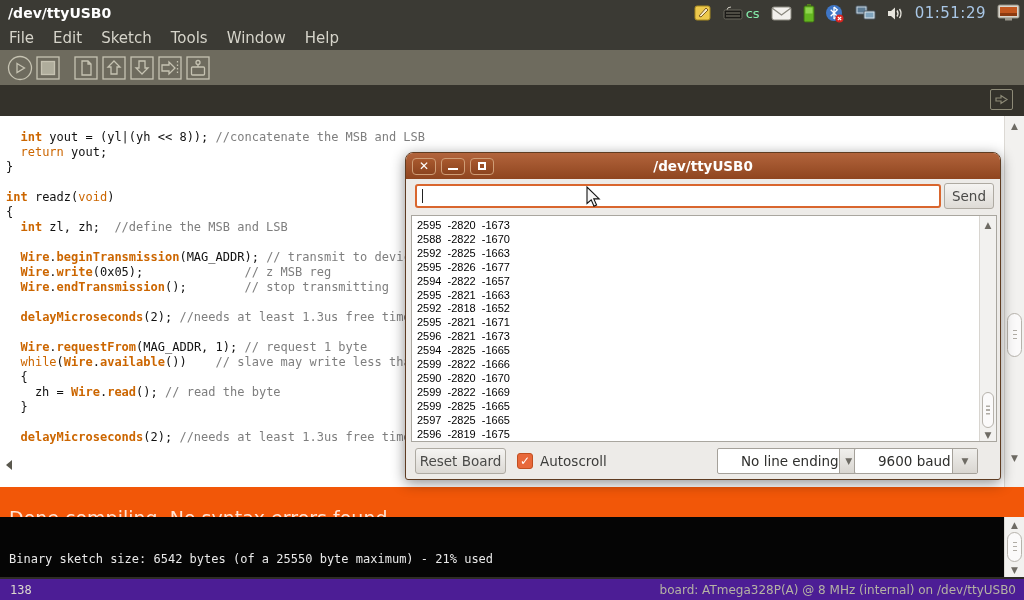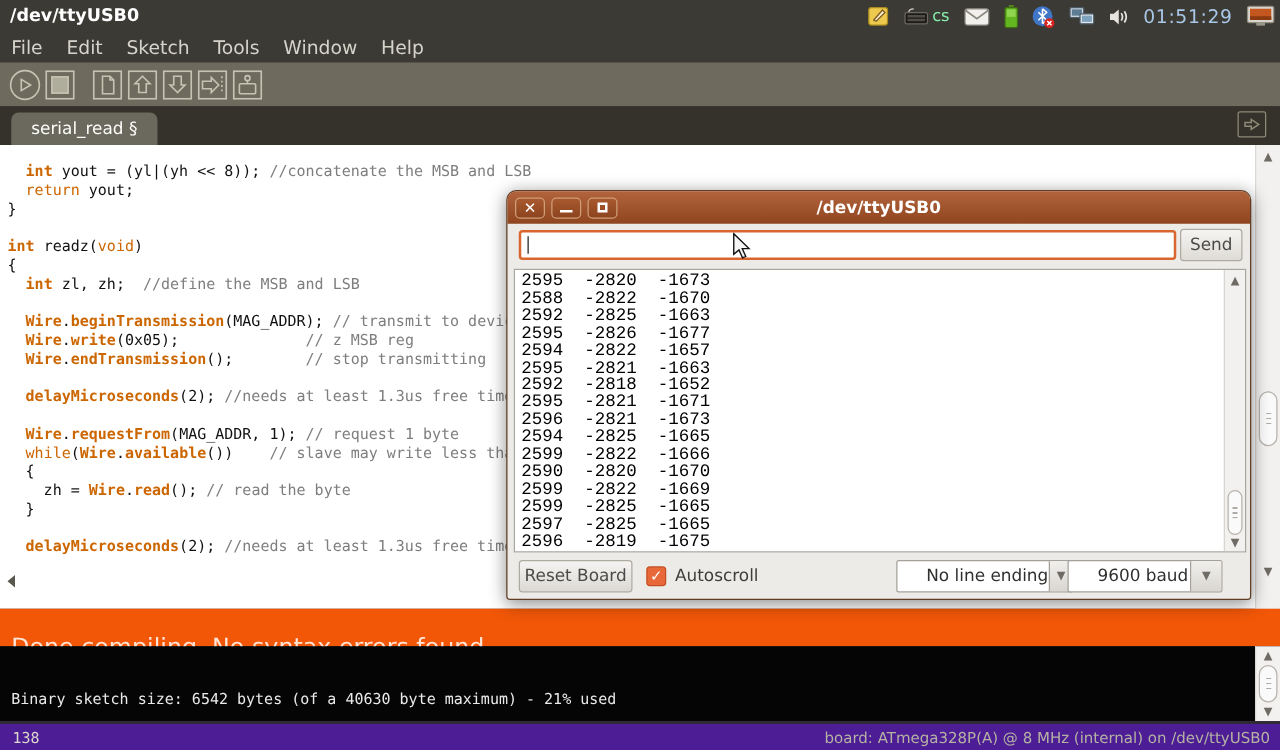--- a/index.html
+++ b/index.html
@@ -65,21 +65,21 @@
   .smbtn:first-child { margin-left:6px; }
   #sm-close { font-size:12px; font-weight:bold; line-height:1; }
   #sm-min i { display:block; width:10px; height:2px; background:#fff; margin-top:6px; }
   #sm-max i { display:block; width:8px; height:8px; border:2px solid #fff; }
 
   #sm-input { position:absolute; left:9px; top:31px; width:526px; height:24px; background:#fff; border:2px solid #d9662e; border-radius:3px; }
   #sm-caret { position:absolute; left:5px; top:3px; width:1px; height:14px; background:#222; }
   #sm-send { position:absolute; left:538px; top:30px; width:50px; height:26px; background:linear-gradient(#f5f4f2,#dedbd6); border:1px solid #aeaaa2; border-radius:3px; color:#4a4a48; font-size:13.5px; display:flex; align-items:center; justify-content:center; }
 
   #sm-output { position:absolute; left:5px; top:62px; width:586px; height:227px; background:#ffffff; border:1px solid #a9a69f; overflow:hidden; }
-  #serial-lines { padding:3px 0 0 5px; font-family:Liberation Mono, monospace; font-size:14px; line-height:13.9px; color:#000; white-space:pre; }
+  #serial-lines { padding:3px 0 0 5px; font-family:Liberation Sans, sans-serif; font-size:11px; line-height:13.9px; color:#000; white-space:pre; }
   #sm-vscroll { position:absolute; right:0; top:0; width:17px; height:100%; background:#f2f1ef; border-left:1px solid #d8d5d0; }
   #sm-vscroll .arr { position:absolute; left:0; width:100%; text-align:center; color:#6e6b64; font-size:9px; line-height:10px; }
   #sm-vscroll .thumb { position:absolute; left:2px; right:2px; top:176px; height:36px; background:#fbfafa; border:1px solid #b7b3ac; border-radius:7px; }
   #sm-vscroll .thumb i { position:absolute; left:50%; top:50%; width:4px; height:9px; transform:translate(-50%,-50%); background:repeating-linear-gradient(#b0aca5 0 1.5px, transparent 1.5px 4px); }
 
   #sm-controls { position:absolute; left:0; top:292px; width:100%; height:35px; }
   #sm-reset { position:absolute; left:9px; top:3px; width:91px; height:26px; background:linear-gradient(#f5f4f2,#dcd9d4); border:1px solid #aeaaa2; border-radius:3px; color:#4a4a48; font-size:13.5px; display:flex; align-items:center; justify-content:center; }
   #sm-autoscroll-box { position:absolute; left:111px; top:8px; width:16px; height:16px; background:#e8683a; border:1px solid #c14f20; border-radius:3px; color:#fff; font-size:12px; font-weight:bold; line-height:14px; text-align:center; }
   #sm-autoscroll-label { position:absolute; left:134px; top:8px; font-size:13.5px; color:#3d3d3b; }
   .combo { position:absolute; top:3px; height:26px; background:#ffffff; border:1px solid #a5a19a; border-radius:2px; display:flex; align-items:center; }
@@ -210,21 +210,20 @@
     <svg width="26" height="26" fill="none" stroke="#c6c3b2" stroke-width="1.3">
         <rect x="2" y="2" width="22" height="22"></rect>
         <circle cx="13" cy="7.5" r="2"></circle>
         <path d="M13 9.5 V12"></path>
         <rect x="6.5" y="12" width="13" height="8" rx="1"></rect>
       </svg>
   </span>
 </div>
 
 <div id="tabbar">
-  <div id="tab-active">serial_read §</div>
   <div id="tab-menu-btn">
     <svg width="15" height="13" fill="none" stroke="#8d8a77" stroke-width="1.2">
         <path d="M2 5 H7 V2.5 L13 6.5 L7 10.5 V8 H2 Z"></path>
       </svg>
   </div>
 </div>
 
 <div id="editor">
   <div id="code-lines"><div class="code-line"><span class="seg-p">  </span><span class="seg-kb">int</span><span class="seg-p"> yout = (yl|(yh &lt;&lt; 8)); </span><span class="seg-cm">//concatenate the MSB and LSB</span></div><div class="code-line"><span class="seg-p">  </span><span class="seg-kw">return</span><span class="seg-p"> yout;</span></div><div class="code-line"><span class="seg-p">}</span></div><div class="code-line">&nbsp;</div><div class="code-line"><span class="seg-kb">int</span><span class="seg-p"> readz(</span><span class="seg-kw">void</span><span class="seg-p">)</span></div><div class="code-line"><span class="seg-p">{</span></div><div class="code-line"><span class="seg-p">  </span><span class="seg-kb">int</span><span class="seg-p"> zl, zh;  </span><span class="seg-cm">//define the MSB and LSB</span></div><div class="code-line">&nbsp;</div><div class="code-line"><span class="seg-p">  </span><span class="seg-fb">Wire</span><span class="seg-p">.</span><span class="seg-fb">beginTransmission</span><span class="seg-p">(MAG_ADDR); </span><span class="seg-cm">// transmit to device</span></div><div class="code-line"><span class="seg-p">  </span><span class="seg-fb">Wire</span><span class="seg-p">.</span><span class="seg-fb">write</span><span class="seg-p">(0x05);              </span><span class="seg-cm">// z MSB reg</span></div><div class="code-line"><span class="seg-p">  </span><span class="seg-fb">Wire</span><span class="seg-p">.</span><span class="seg-fb">endTransmission</span><span class="seg-p">();        </span><span class="seg-cm">// stop transmitting</span></div><div class="code-line">&nbsp;</div><div class="code-line"><span class="seg-p">  </span><span class="seg-fb">delayMicroseconds</span><span class="seg-p">(2); </span><span class="seg-cm">//needs at least 1.3us free time</span></div><div class="code-line">&nbsp;</div><div class="code-line"><span class="seg-p">  </span><span class="seg-fb">Wire</span><span class="seg-p">.</span><span class="seg-fb">requestFrom</span><span class="seg-p">(MAG_ADDR, 1); </span><span class="seg-cm">// request 1 byte</span></div><div class="code-line"><span class="seg-p">  </span><span class="seg-kw">while</span><span class="seg-p">(</span><span class="seg-fb">Wire</span><span class="seg-p">.</span><span class="seg-fb">available</span><span class="seg-p">())    </span><span class="seg-cm">// slave may write less than</span></div><div class="code-line"><span class="seg-p">  {</span></div><div class="code-line"><span class="seg-p">    zh = </span><span class="seg-fb">Wire</span><span class="seg-p">.</span><span class="seg-fb">read</span><span class="seg-p">(); </span><span class="seg-cm">// read the byte</span></div><div class="code-line"><span class="seg-p">  }</span></div><div class="code-line">&nbsp;</div><div class="code-line"><span class="seg-p">  </span><span class="seg-fb">delayMicroseconds</span><span class="seg-p">(2); </span><span class="seg-cm">//needs at least 1.3us free time</span></div></div>
   <div id="hscroll-arrow"></div>
@@ -234,21 +233,21 @@
   <div class="thumb" style="top:197px; height:44px">
       <i></i>
     </div>
   <span class="arr" style="top:337px">▼</span>
 </div>
 
 <div id="statusbar">
   <span id="status-text">Done compiling. No syntax errors found</span>
 </div>
 <div id="console">
-  <span id="console-text">Binary sketch size: 6542 bytes (of a 40630 byte maximum) - 21% used</span>
+  <span id="console-text">Binary sketch size: 6542 bytes (of a 25550 byte maximum) - 21% used</span>
 </div>
 <div id="console-vscroll" class="vsb">
   <span class="arr" style="top:3px">▲</span>
   <div class="thumb" style="top:15px; height:30px">
       <i></i>
     </div>
   <span class="arr" style="top:48px">▼</span>
 </div>
 <div id="footer">
   <span id="line-number">138</span>

